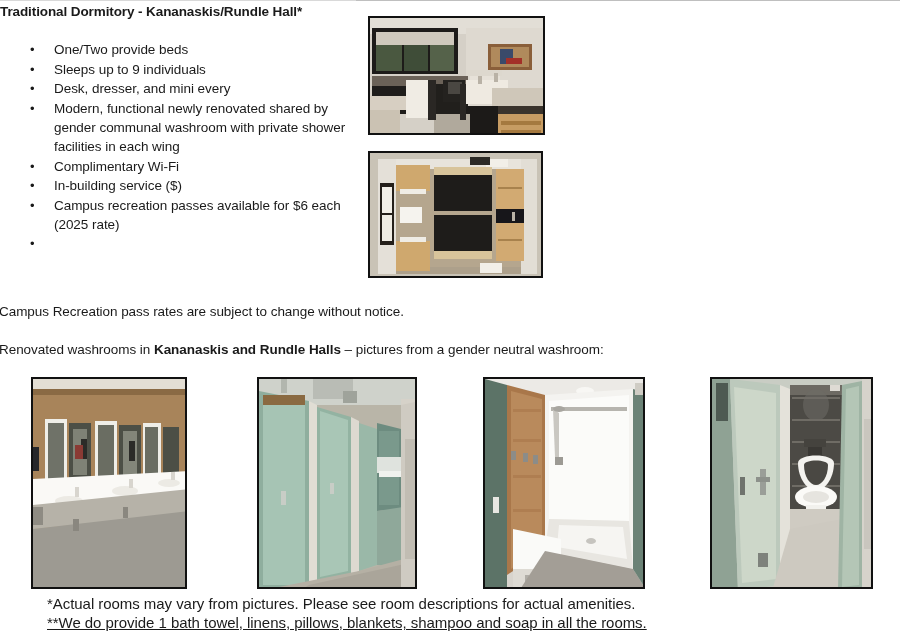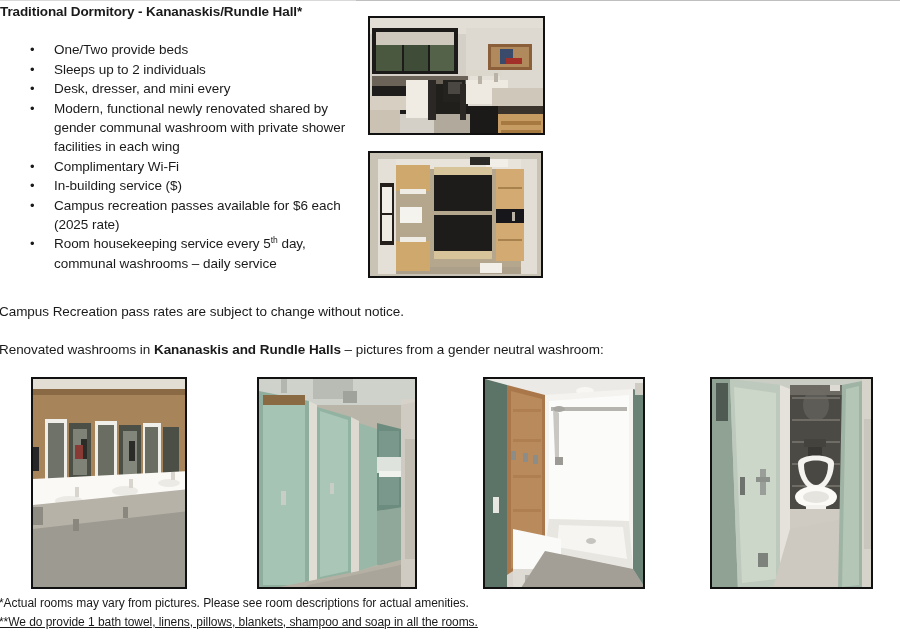--- a/index.html
+++ b/index.html
@@ -90,24 +90,25 @@
     letter-spacing: -0.05px;
     white-space: nowrap;
   }
   .para-1 { top: 302px; }
   .para-2 { top: 340px; }
   .para b { font-weight: bold; }
 
   .footnote {
     position: absolute;
     left: -1px;
-    font-size: 12px;
+    font-size: 15px;
     line-height: 19px;
     letter-spacing: -0.05px;
     white-space: nowrap;
+    padding-left: 48px;
   }
   .fn-1 { top: 594px; }
   .fn-2 { top: 613px; text-decoration: underline; }
 
   
   .photo {
     position: absolute;
     overflow: hidden;
     background: #cfc9c0;
   }
@@ -156,21 +157,21 @@
 
   <div class="heading">Traditional Dormitory - Kananaskis/Rundle Hall*</div>
 
   <ul class="bullets">
     <li>
       <span class="bul">•</span>
       <span>One/Two provide beds</span>
     </li>
     <li>
       <span class="bul">•</span>
-      <span>Sleeps up to 2 individuals</span>
+      <span>Sleeps up to 9 individuals</span>
     </li>
     <li>
       <span class="bul">•</span>
       <span>Desk, dresser, and mini every</span>
     </li>
     <li>
       <span class="bul">•</span>
       <span>Modern, functional newly renovated shared by gender communal washroom with private shower facilities in each wing</span>
     </li>
     <li>
@@ -180,21 +181,20 @@
     <li>
       <span class="bul">•</span>
       <span>In-building service ($)</span>
     </li>
     <li>
       <span class="bul">•</span>
       <span>Campus recreation passes available for $6 each (2025 rate)</span>
     </li>
     <li>
       <span class="bul">•</span>
-      <span><span>Room housekeeping service every 5</span><sup>th</sup><span> day, communal washrooms – daily service</span></span>
     </li>
   </ul>
 
   <div class="para para-2"><span>Renovated washrooms in </span><b>Kananaskis and Rundle Halls</b><span> – pictures from a gender neutral washroom:</span></div>
 
   <div class="para para-1">Campus Recreation pass rates are subject to change without notice.</div>
 
   <div class="photo framed" id="photo-dorm-interior">
     <div class="inner">
       <svg width="177" height="119" viewBox="0 0 177 119" preserveAspectRatio="none">

